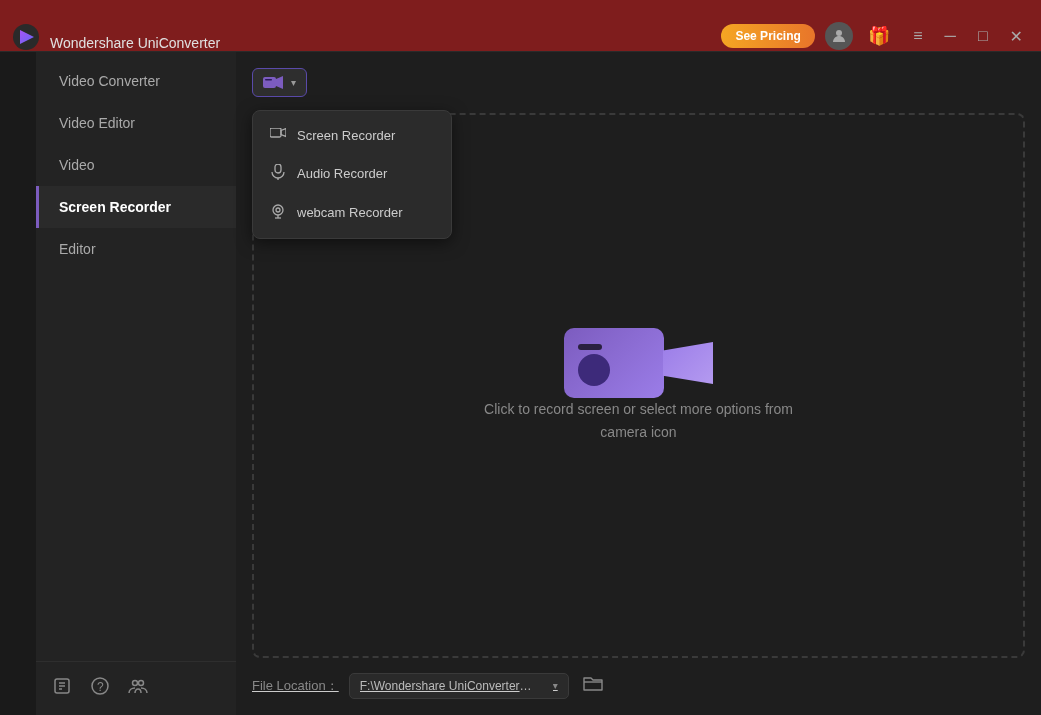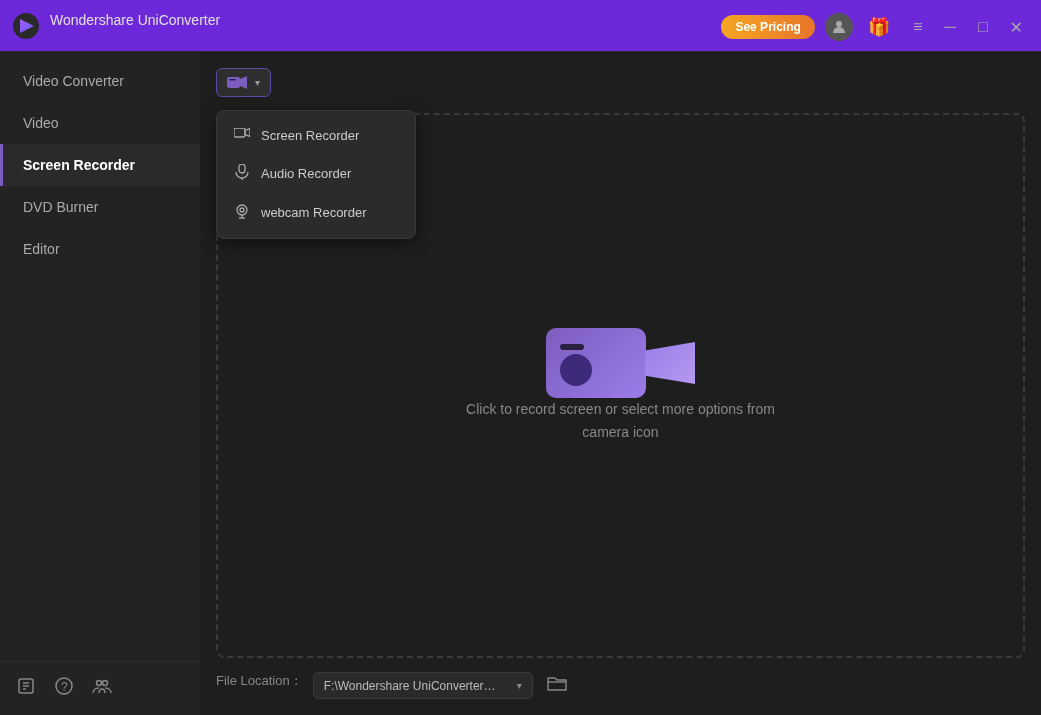--- a/index.html
+++ b/index.html
@@ -10,24 +10,24 @@
       font-family: -apple-system, BlinkMacSystemFont, 'Segoe UI', sans-serif;
       color: #ccc;
       overflow: hidden;
       display: flex;
       flex-direction: column;
     }
 
     
     .title-bar {
       height: 52px;
-      background: #6d28d9;
-      display: flex;
-      align-items: flex-start;
-      padding: 12px 12px;
+      background: #7f1d1d;
+      display: flex;
+      align-items: flex-end;
+      padding: 0 12px;
       border-bottom: 1px solid #2a2a2a;
       flex-shrink: 0;
     }
     .title-bar-logo {
       width: 28px;
       height: 28px;
       margin-right: 10px;
       flex-shrink: 0;
     }
     .title-bar-title {
@@ -76,20 +76,21 @@
     }
     .gift-icon {
       font-size: 18px;
     }
 
     
     .main-layout {
       display: flex;
       flex: 1;
       overflow: hidden;
+      margin-left: 36px;
     }
 
     
     .sidebar {
       width: 200px;
       background: #232323;
       display: flex;
       flex-direction: column;
       padding-top: 8px;
       flex-shrink: 0;
@@ -249,22 +250,24 @@
     .record-hint {
       color: #888;
       font-size: 14px;
       text-align: center;
       line-height: 1.6;
     }
 
     
     .content-footer {
       display: flex;
+      align-items: center;
       margin-top: 14px;
       gap: 10px;
+      text-decoration: underline;
     }
     .file-location-label {
       color: #888;
       font-size: 13px;
       white-space: nowrap;
     }
     .file-location-select {
       background: #2a2a2a;
       border: 1px solid #3a3a3a;
       border-radius: 5px;
@@ -326,27 +329,27 @@
 </div>
 
 <div class="main-layout">
 
   <div class="sidebar">
     <nav class="sidebar-nav">
       <div class="sidebar-item">
         <span>Video Converter</span>
       </div>
       <div class="sidebar-item">
+        <span>Video Editor</span>
+      </div>
+      <div class="sidebar-item">
         <span>Video</span>
       </div>
       <div class="sidebar-item active">
         <span>Screen Recorder</span>
-      </div>
-      <div class="sidebar-item">
-        <span>DVD Burner</span>
       </div>
       <div class="sidebar-item">
         <span>Editor</span>
       </div>
     </nav>
     <div class="sidebar-footer">
       <span class="sidebar-footer-icon">
         <svg width="20" height="20" viewBox="0 0 20 20" fill="none" stroke="#888" stroke-width="1.5">
           <rect x="3" y="3" width="14" height="14" rx="2"></rect>
           <line x1="7" y1="7" x2="13" y2="7"></line>

